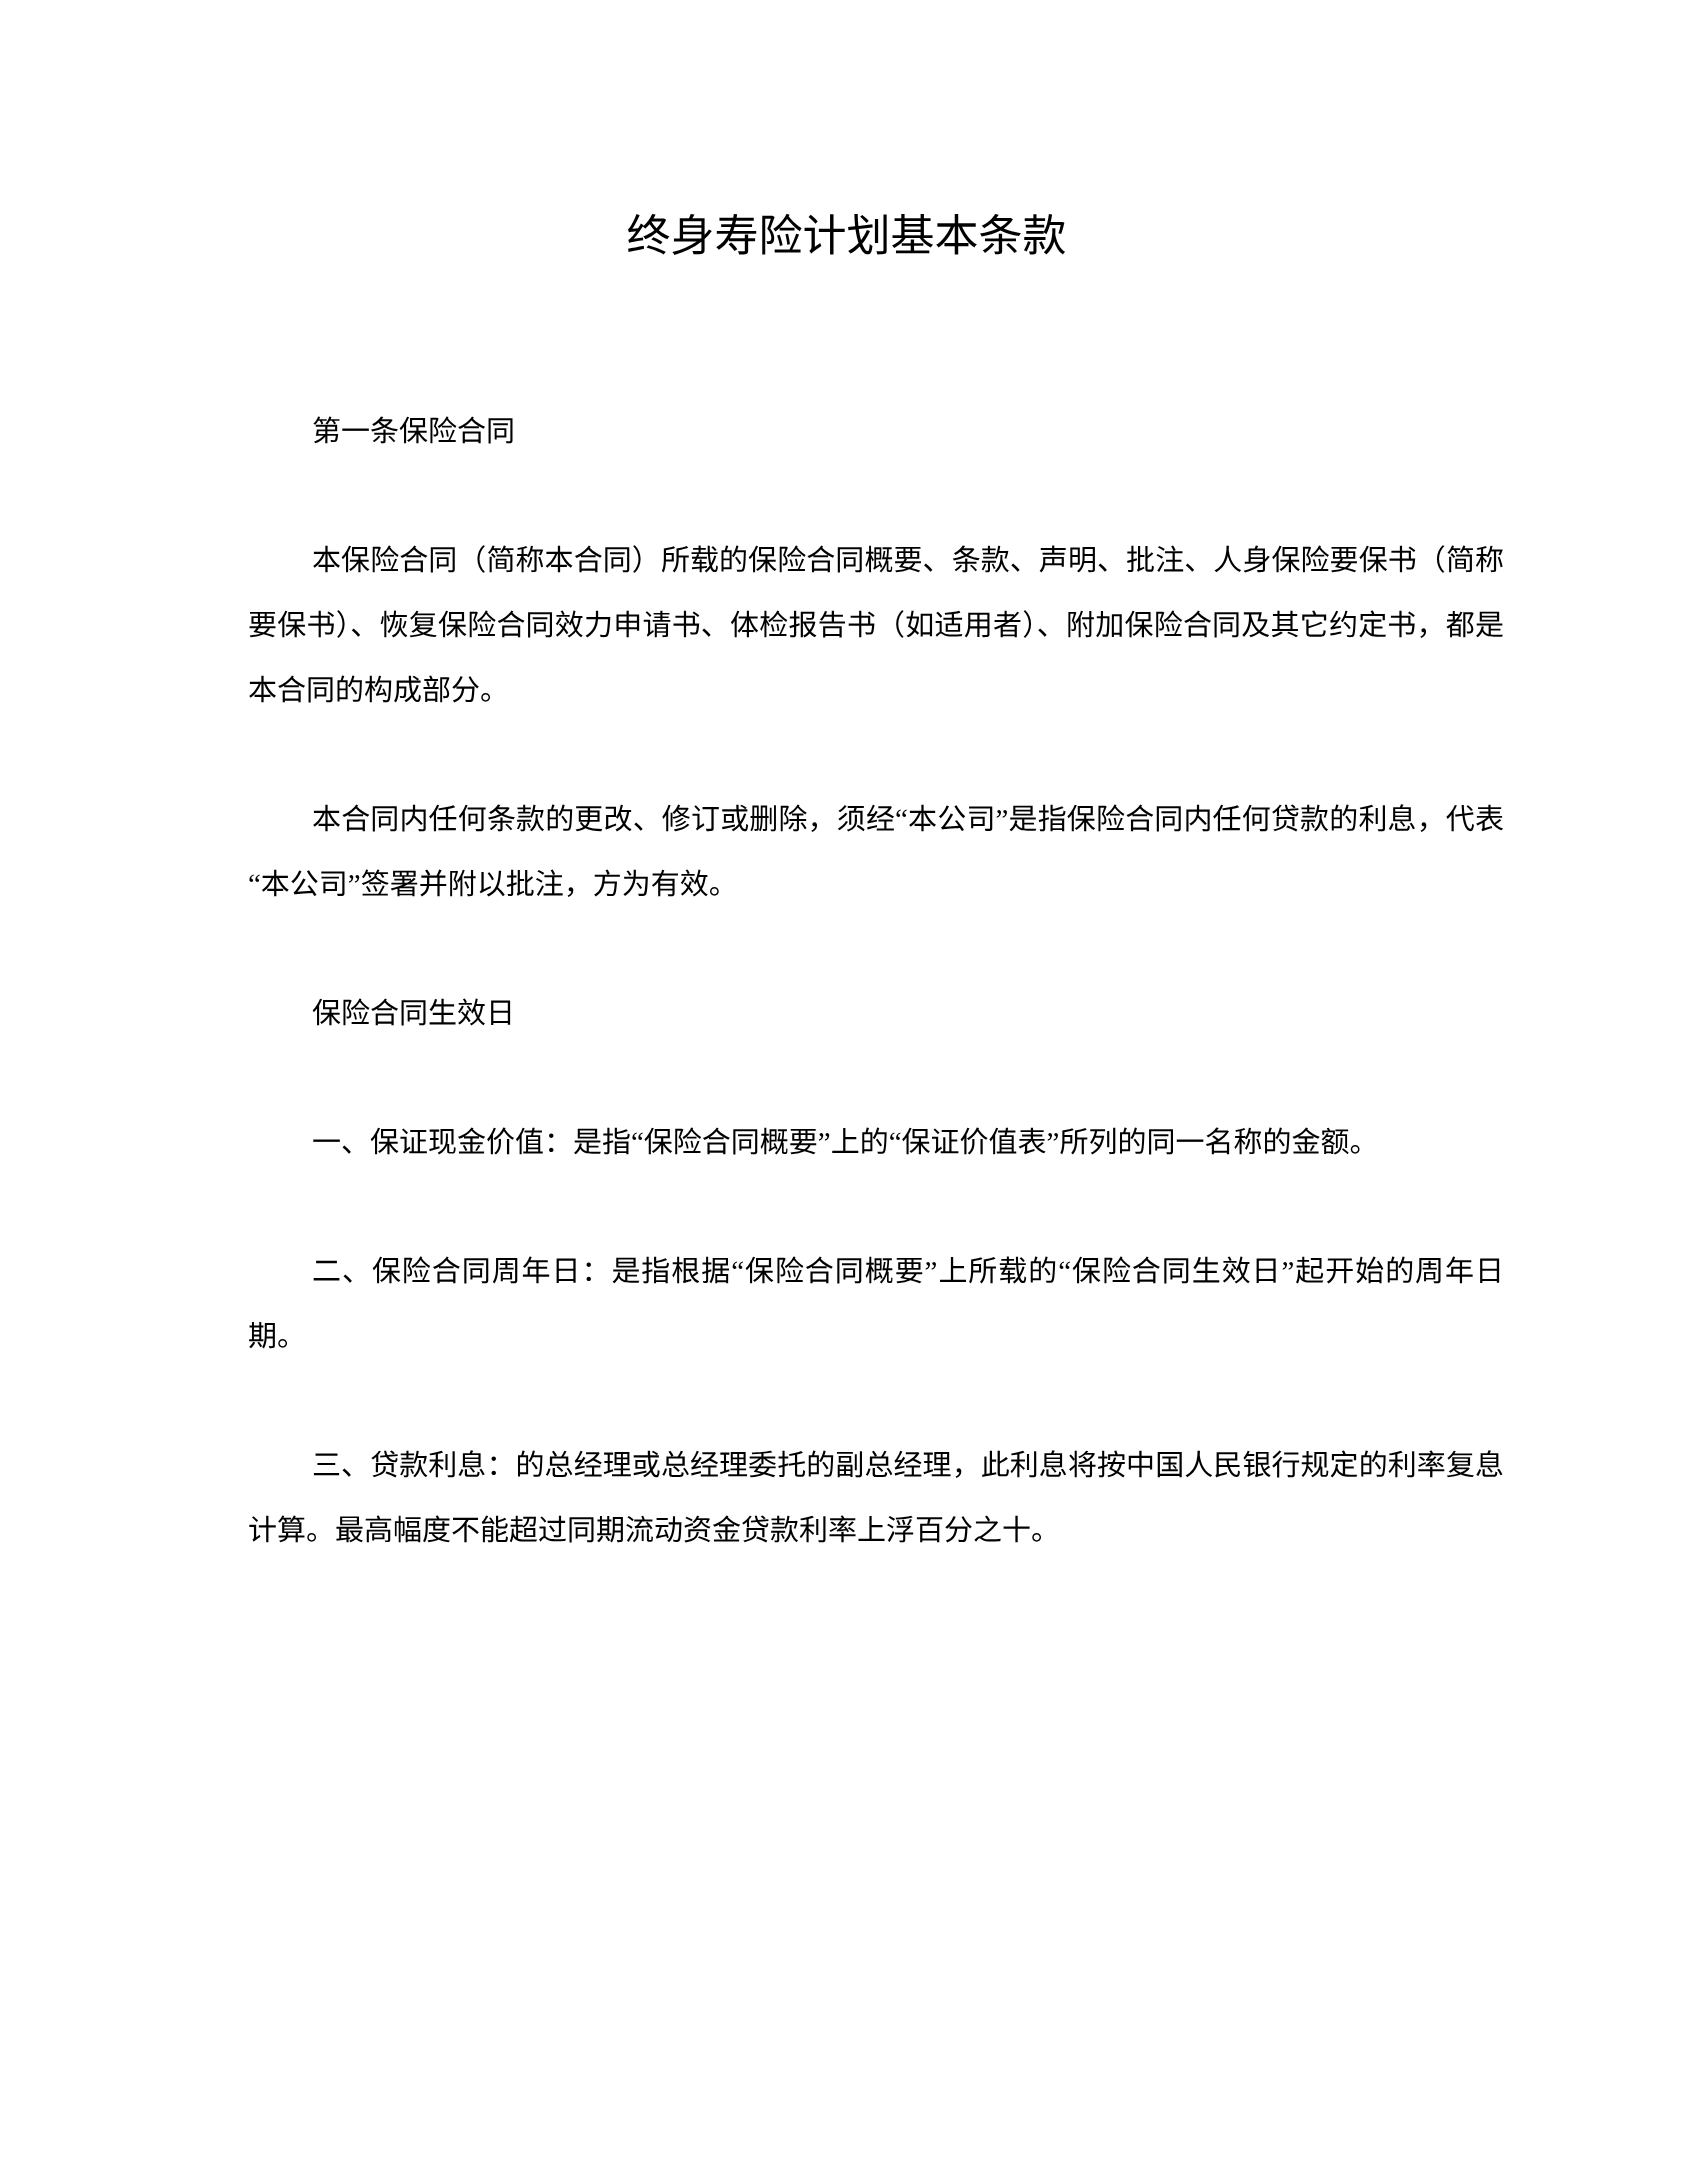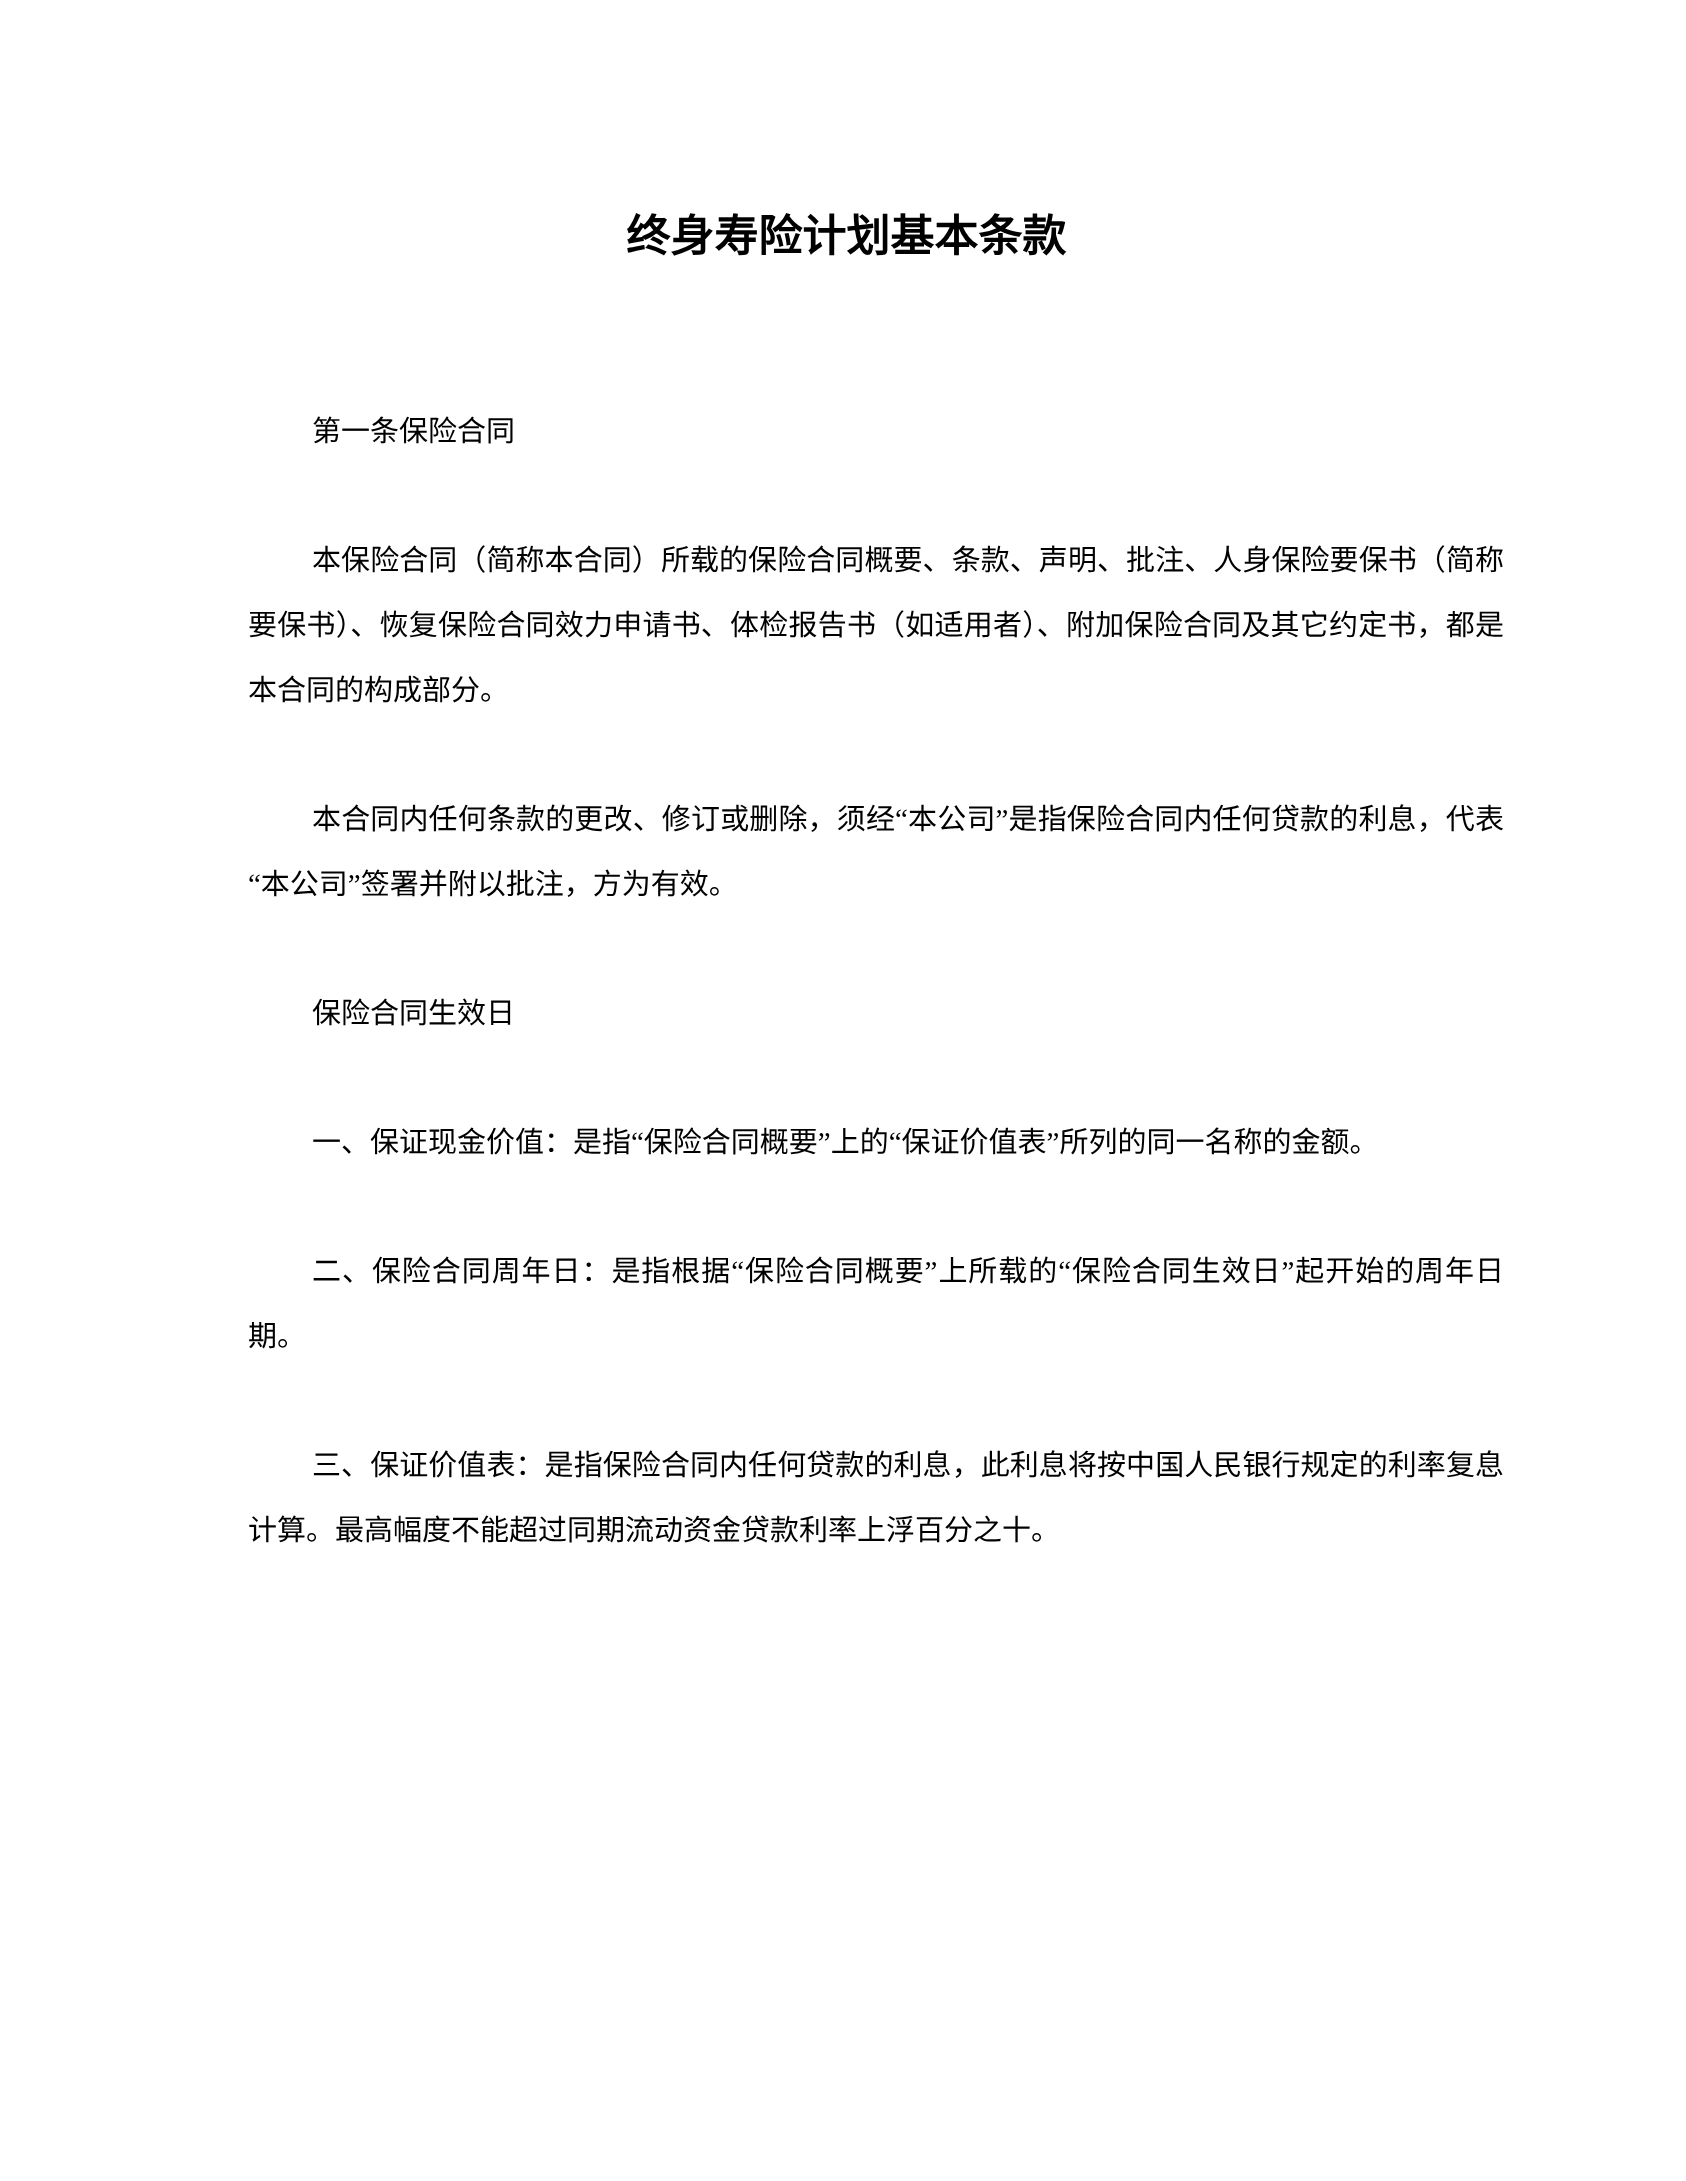--- a/index.html
+++ b/index.html
@@ -16,21 +16,21 @@
   }
   .page {
     box-sizing: border-box;
     width: 1686px;
     height: 2182px;
     padding: 204px 182px 0 248px;
     background: #ffffff;
   }
   .doc-title {
     font-size: 44px;
-    font-weight: bold;
+    font-weight: normal;
     line-height: 65px;
     text-align: center;
     margin: 0 0 130px -59px;
     white-space: nowrap;
   }
   .block {
     font-size: 29px;
     line-height: 65px;
     text-align: justify;
     text-justify: inter-ideograph;
@@ -50,17 +50,17 @@
   <p class="block">本保险合同（简称本合同）所载的保险合同概要、条款、声明、批注、人身保险要保书（简称要保书）、恢复保险合同效力申请书、体检报告书（如适用者）、附加保险合同及其它约定书，都是本合同的构成部分。</p>
 
   <p class="block">本合同内任何条款的更改、修订或删除，须经“本公司”是指保险合同内任何贷款的利息，代表“本公司”签署并附以批注，方为有效。</p>
 
   <p class="block">保险合同生效日</p>
 
   <p class="block">一、保证现金价值：是指“保险合同概要”上的“保证价值表”所列的同一名称的金额。</p>
 
   <p class="block">二、保险合同周年日：是指根据“保险合同概要”上所载的“保险合同生效日”起开始的周年日期。</p>
 
-  <p class="block">三、保证价值表：是指保险合同内任何贷款的利息，此利息将按中国人民银行规定的利率复息计算。最高幅度不能超过同期流动资金贷款利率上浮百分之十。</p>
+  <p class="block">三、贷款利息：的总经理或总经理委托的副总经理，此利息将按中国人民银行规定的利率复息计算。最高幅度不能超过同期流动资金贷款利率上浮百分之十。</p>
 
 
 </div>
 
 
 </body></html>

